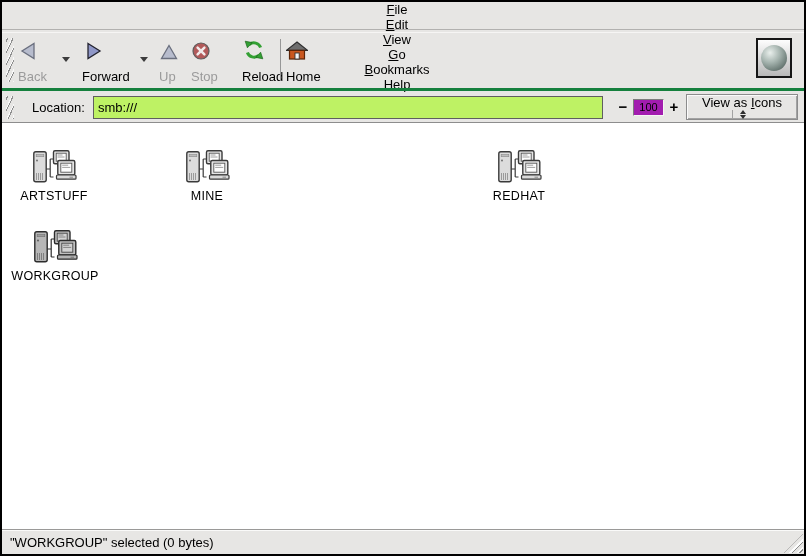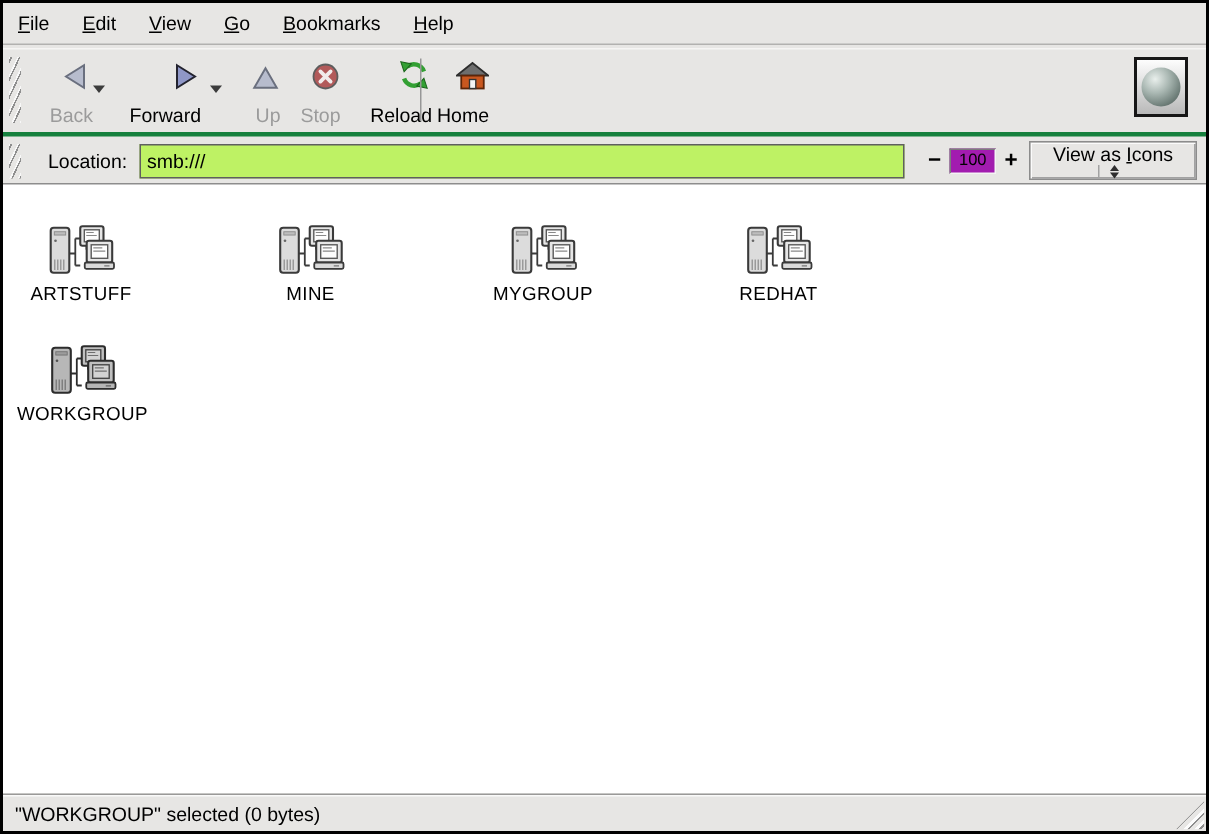--- a/index.html
+++ b/index.html
@@ -5,29 +5,29 @@
   html,body{margin:0;padding:0;background:#fff;}
   .window{
     position:relative;width:806px;height:556px;box-sizing:border-box;
     border:2px solid #000;background:#e7e6e4;
     font-family:"Liberation Sans",sans-serif;font-size:13px;color:#000;
     overflow:hidden;cursor:default;
   }
   
   .menubar{position:absolute;left:0;top:0;width:100%;height:28px;
     display:flex;align-items:center;padding-left:10px;box-sizing:border-box;
-    border-bottom:1px solid #b2b1af;}
+    border-bottom:1px solid #b2b1af;flex-direction:column;}
   .menu-item{margin-right:22px;white-space:nowrap;}
   .menu-item u{text-decoration:underline;}
   
   .toolbar{position:absolute;left:0;top:30px;width:100%;height:55px;border-top:1px solid #f6f5f4;}
   .grip{position:absolute;background:repeating-linear-gradient(115deg,#f8f8f8 0 1px,#8f8f8f 1px 2px,transparent 2px 5px);}
   .tb-grip{left:4px;top:5px;width:8px;height:44px;}
   .tb-btn{position:absolute;top:4px;height:47px;display:flex;flex-direction:column;
-    align-items:flex-end;justify-content:space-between;}
+    align-items:flex-start;justify-content:space-between;}
   .tb-btn .ticon{height:24px;display:flex;align-items:flex-end;justify-content:center;}
   .tb-btn .tlabel{font-size:13px;line-height:14px;}
   .tb-btn.disabled .tlabel{color:#9b9b9b;}
   .chev{position:absolute;width:0;height:0;border-left:4px solid transparent;
     border-right:4px solid transparent;border-top:5px solid #3c3c3c;top:24px;}
   .tb-sep{position:absolute;left:278px;top:6px;height:42px;border-left:1px solid #979797;}
   .throbber-box{position:absolute;right:12px;top:5px;width:32px;height:36px;
     border:2px solid #161616;background:linear-gradient(#fdfdfd,#b9b9b9);
     display:flex;align-items:center;justify-content:center;}
   .sphere{width:26px;height:26px;border-radius:50%;
@@ -207,26 +207,20 @@
           <use href="#netpc"></use>
         </svg>
       <span class="ilabel">ARTSTUFF</span>
     </div>
     <div class="icon-item" style="left:145px;top:26px;">
       <svg width="46" height="38" viewBox="0 0 46 38">
           <use href="#netpc"></use>
         </svg>
       <span class="ilabel">MINE</span>
     </div>
-    <div class="icon-item" style="left:300px;top:26px;">
-      <svg width="46" height="38" viewBox="0 0 46 38">
-          <use href="#netpc"></use>
-        </svg>
-      <span class="ilabel">MYGROUP</span>
-    </div>
     <div class="icon-item" style="left:457px;top:26px;">
       <svg width="46" height="38" viewBox="0 0 46 38">
           <use href="#netpc"></use>
         </svg>
       <span class="ilabel">REDHAT</span>
     </div>
     <div class="icon-item selected" style="left:-7px;top:106px;">
       <svg width="46" height="38" viewBox="0 0 46 38">
           <use href="#netpc"></use>
         </svg>

